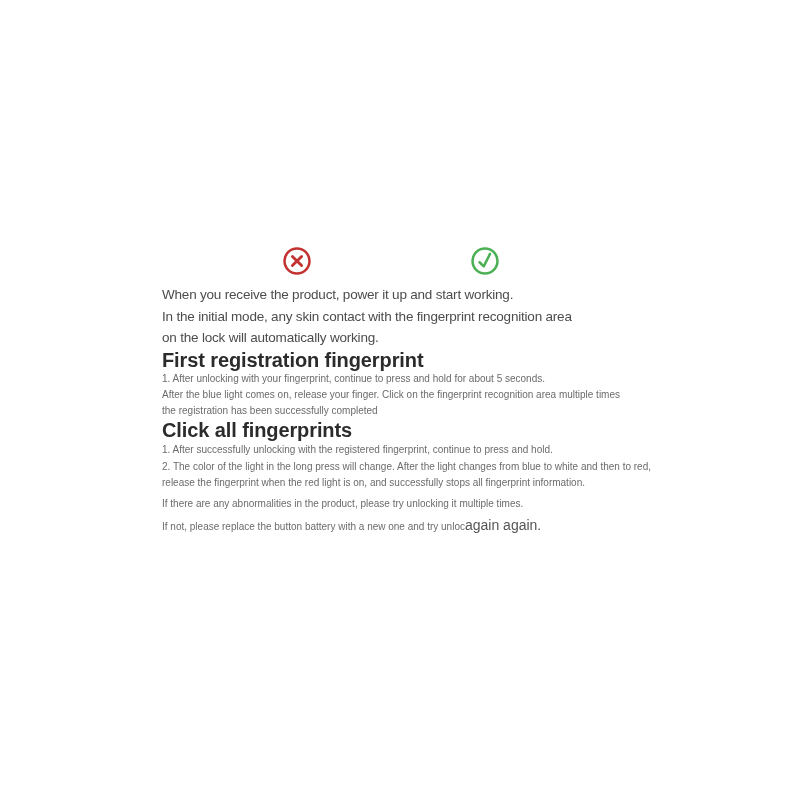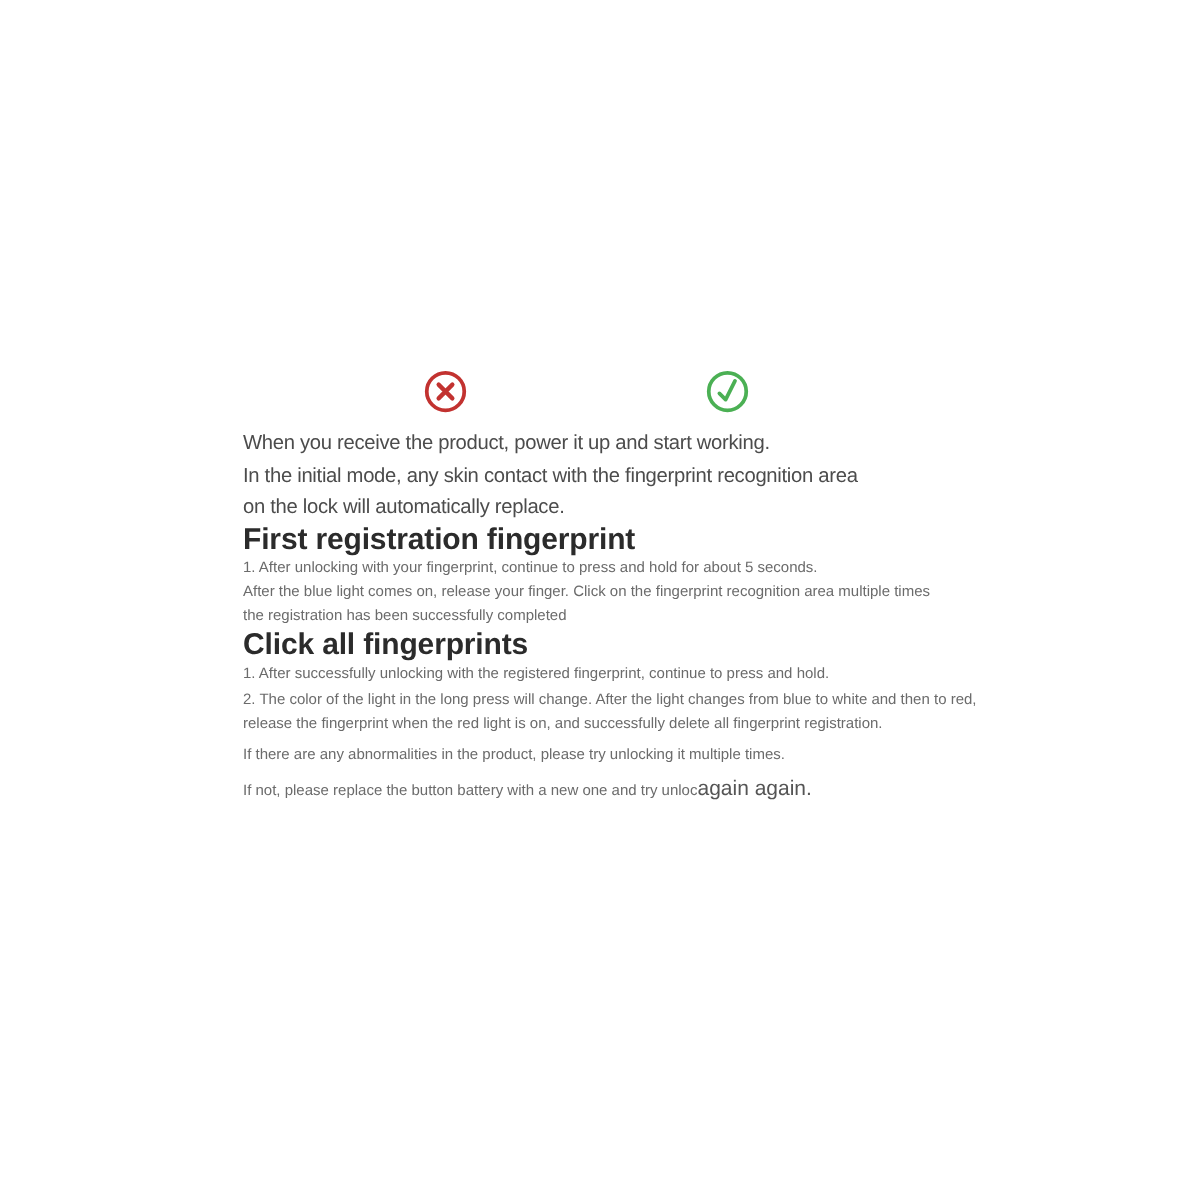--- a/index.html
+++ b/index.html
@@ -73,35 +73,35 @@
     </svg>
     <svg class="icon icon-success" viewBox="0 0 36 36">
       <circle cx="18" cy="18" r="15" fill="none" stroke-width="3" stroke="#4bb054"></circle>
       <path d="M11.5 19.5 L16.5 24.5 L24 9.5" fill="none" stroke-width="3" stroke-linecap="round" stroke-linejoin="round" stroke="#4bb054"></path>
     </svg>
   </div>
 
   <div class="intro">
     <div>When you receive the product, power it up and start working.</div>
     <div>In the initial mode, any skin contact with the fingerprint recognition area</div>
-    <div>on the lock will automatically replace.</div>
+    <div>on the lock will automatically working.</div>
   </div>
 
   <div class="section-title">First registration fingerprint</div>
   <div class="section-body">
     <div>1. After unlocking with your fingerprint, continue to press and hold for about 5 seconds.</div>
     <div>After the blue light comes on, release your finger. Click on the fingerprint recognition area multiple times</div>
     <div>the registration has been successfully completed</div>
   </div>
 
   <div class="section-title">Click all fingerprints</div>
   <div class="section-body" style="margin-top:2px;">
     <div>1. After successfully unlocking with the registered fingerprint, continue to press and hold.</div>
     <div>2. The color of the light in the long press will change. After the light changes from blue to white and then to red,</div>
-    <div>release the fingerprint when the red light is on, and successfully delete all fingerprint registration.</div>
+    <div>release the fingerprint when the red light is on, and successfully stops all fingerprint information.</div>
   </div>
 
   <div class="section-body wide-lines">
     <div>If there are any abnormalities in the product, please try unlocking it multiple times.</div>
     <div>
       <span>If not, please replace the button battery with a new one and try unloc</span><span class="big-text">again again.</span>
     </div>
   </div>
 
 </div>

